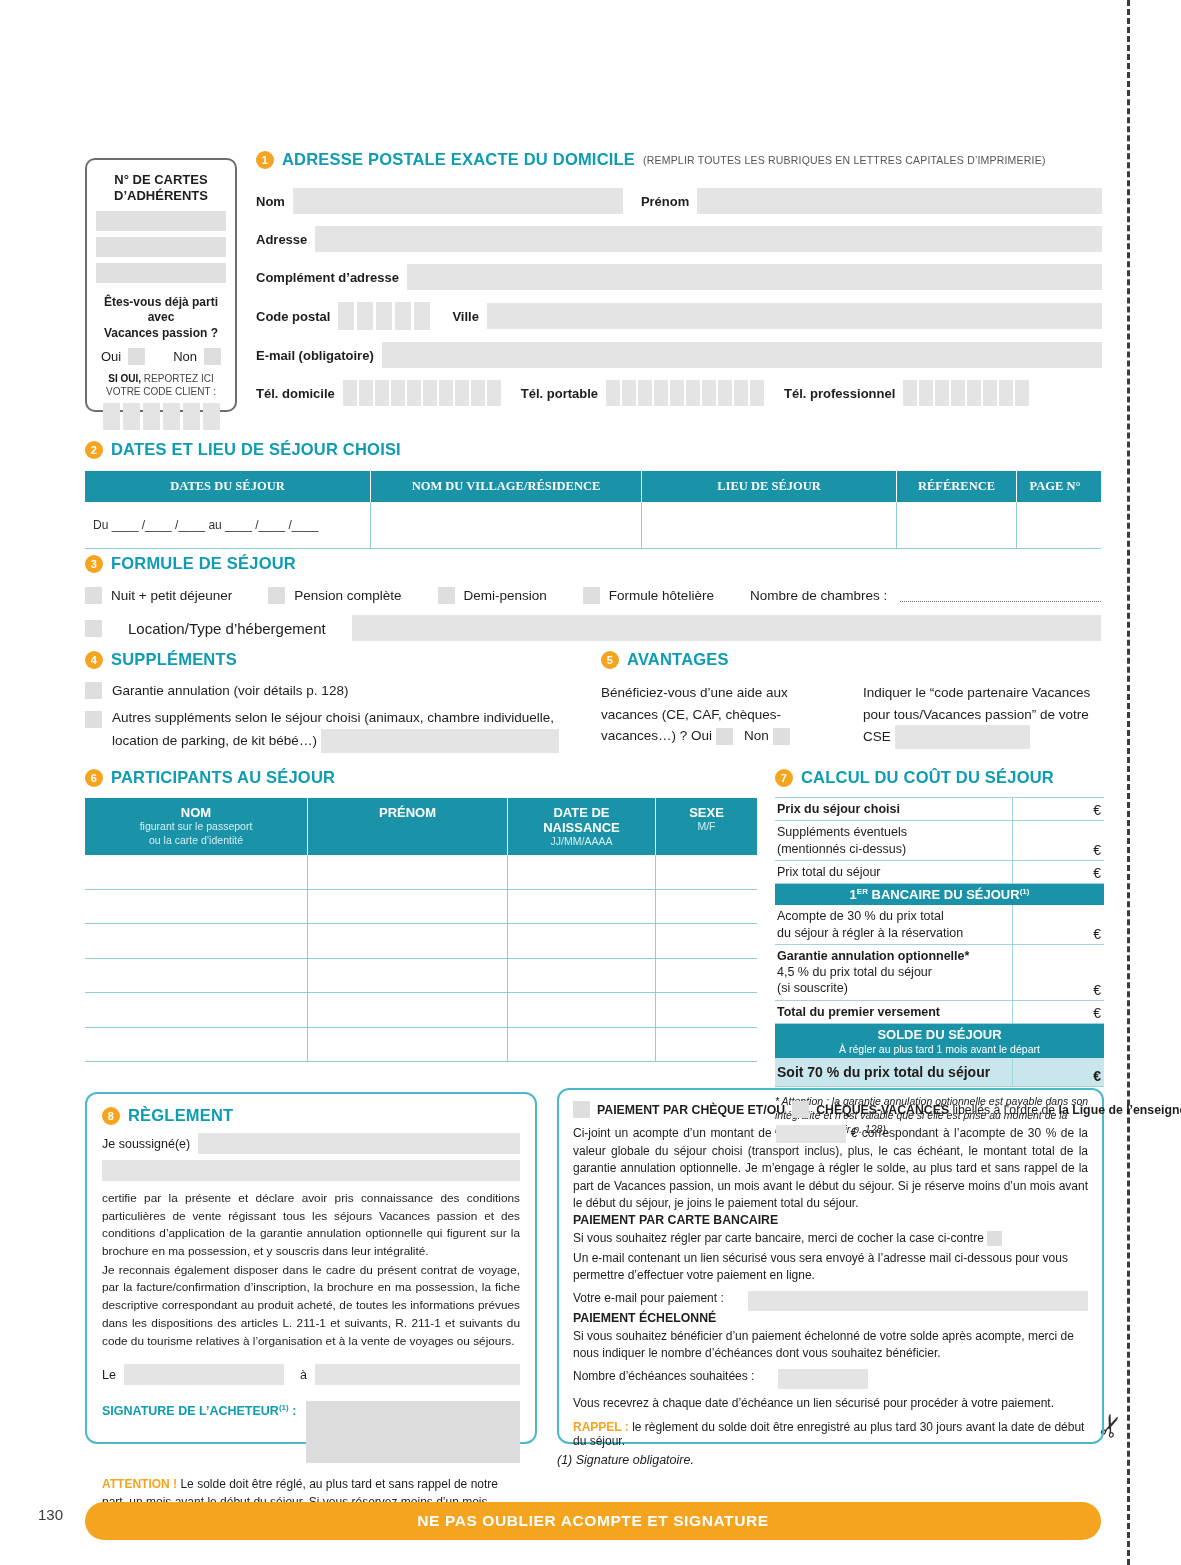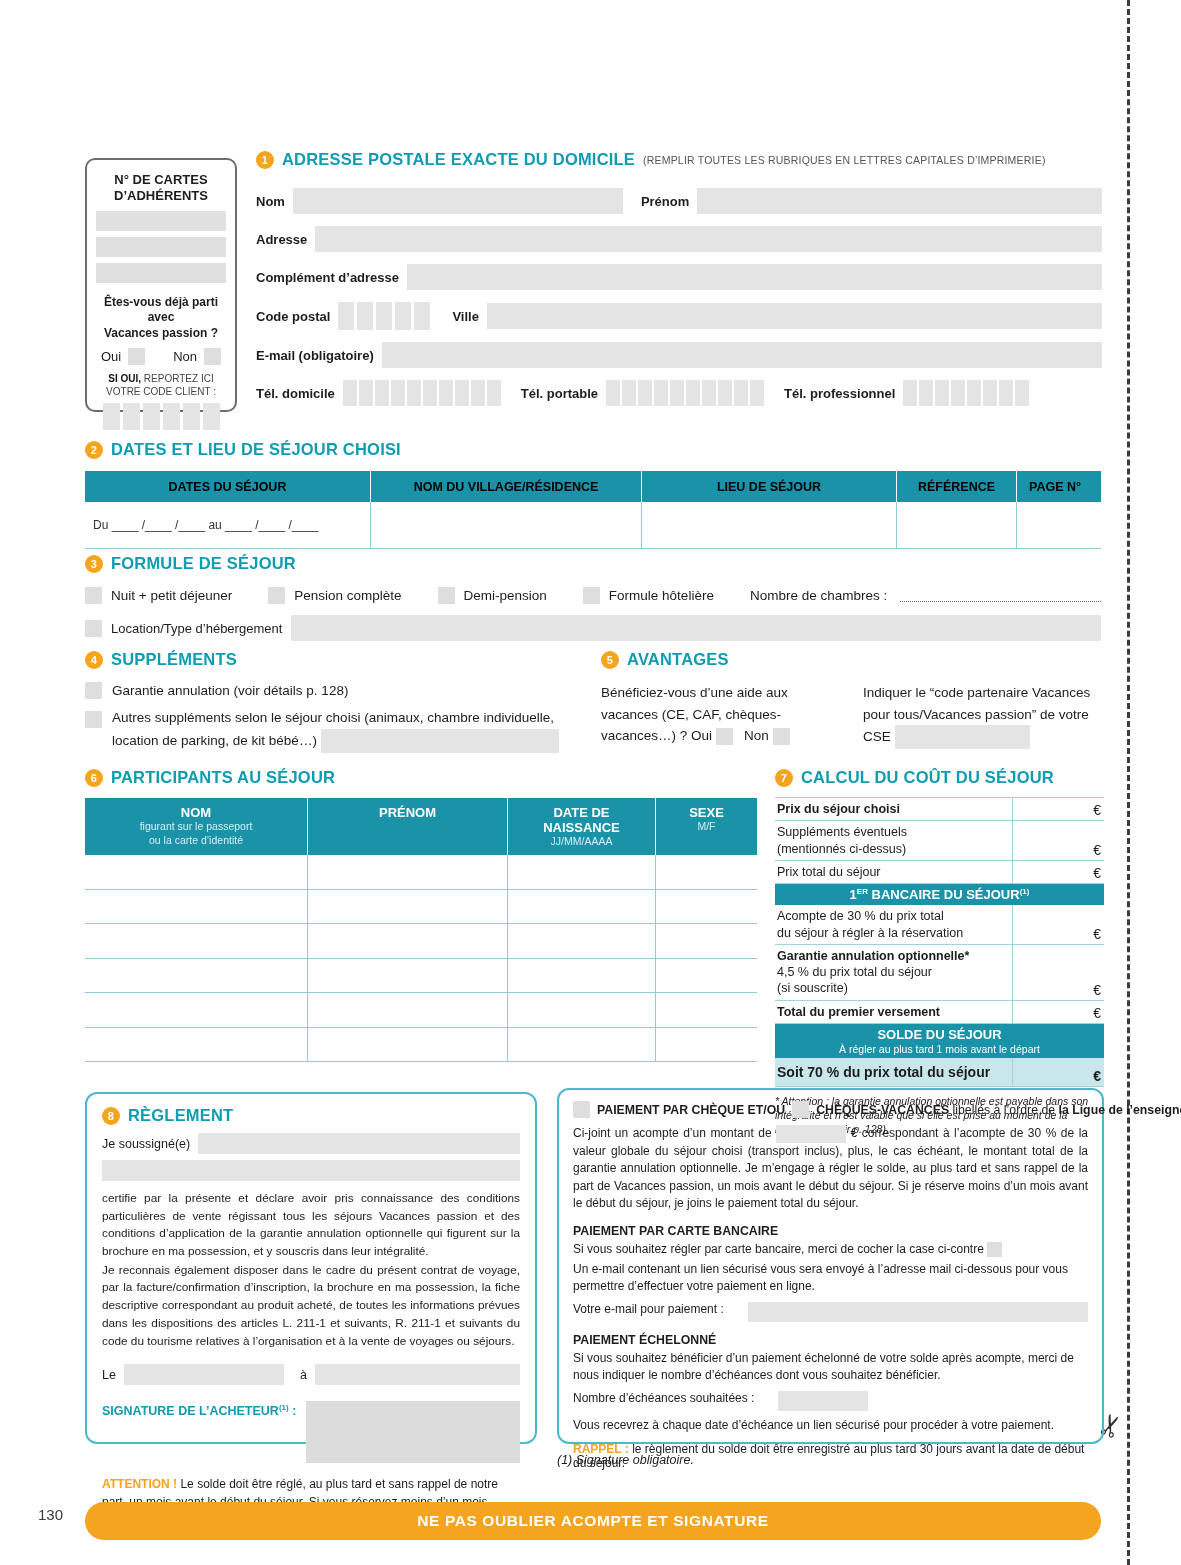--- a/index.html
+++ b/index.html
@@ -40,33 +40,33 @@
 
   
   .s1 { position:absolute; left:256px; top:150px; width:846px; }
   .f-row { display:flex; align-items:center; margin-top:12px; gap:8px; }
   .grow { flex:1; }
 
   
   .s2 { position:absolute; left:85px; top:440px; width:1016px; }
   .t2 { margin-top:12px; display:flex; flex-direction:column; }
   .t2-head { display:flex; background:#1A93A8; height:31px; }
-  .t2-head > div { color:#000000; font-weight:bold; font-size:12.5px; display:flex; align-items:center; justify-content:center; border-left:1px solid #fff; }
+  .t2-head > div { color:#ffffff; font-weight:bold; font-size:12.5px; display:flex; align-items:center; justify-content:center; border-left:1px solid #fff;font-family:Liberation Serif, serif; }
   .t2-head > div:first-child { border-left:none; }
   .t2-body { display:flex; height:47px; border-bottom:1px solid #8FCCD8; }
   .t2-body > div { border-left:1px solid #8FCCD8; display:flex; align-items:center; padding:0 8px; font-size:12px; color:#333; }
   .t2-body > div:first-child { border-left:none; }
   .c2a{width:285px;} .c2b{width:271px;} .c2c{width:255px;} .c2d{width:120px;} .c2e{width:77px;}
 
   
   .s3 { position:absolute; left:85px; top:554px; width:1016px; }
   .s3 .opts { display:flex; align-items:center; margin-top:14px; gap:9px; font-size:13.5px; }
   .s3 .gap { width:18px; }
   .dotted { flex:1; border-bottom:1.5px dotted #666; height:12px; margin-left:4px; }
-  .s3 .loc { display:flex; align-items:center; margin-top:11px; gap:9px; font-size:13px; }
+  .s3 .loc { display:flex; align-items:center; margin-top:11px; gap:26px; font-size:15px; }
 
   
   .s4 { position:absolute; left:85px; top:650px; width:508px; }
   .s4 .it1 { display:flex; align-items:center; gap:10px; margin-top:13px; font-size:13.5px; }
   .s4 .it2 { display:flex; align-items:flex-start; gap:10px; margin-top:9px; font-size:13.5px; line-height:1.55; }
   .s4 .it2 .cb { margin-top:3px; }
   .inline-input { display:inline-block; background:#E4E4E4; height:24px; vertical-align:middle; }
   .s5 { position:absolute; left:601px; top:650px; width:501px; }
   .s5 .cols { display:flex; margin-top:13px; }
   .s5 .colA { width:218px; font-size:13.5px; line-height:1.6; }
@@ -109,21 +109,21 @@
   .sig-row { display:flex; gap:10px; margin-top:16px; }
   .sig-lbl { color:#0D9CB2; font-weight:bold; font-size:12.5px; white-space:nowrap; padding-top:2px; }
   .sig-box { flex:1; height:62px; background:#DCDCDC; }
   .attn { margin-top:13px; font-size:12px; line-height:1.45; }
   .attn b { color:#F5A41F; }
 
   
   .pay { position:absolute; left:557px; top:1088px; width:547px; height:356px; border:2px solid #4BB8CC; border-radius:12px; padding:11px 14px; font-size:12px; }
   .pay .chq { display:flex; align-items:center; gap:7px; font-size:12.3px; flex-wrap:nowrap; white-space:nowrap; }
   .pay p { line-height:1.45; margin-top:7px; text-align:justify; }
-  .pay .h { font-weight:bold; margin-top:11px; font-size:12.3px; }
+  .pay .h { font-weight:bold; font-size:12.3px; }
   .pay .line { margin-top:3px; line-height:1.45; }
   .pay .email-row { display:flex; align-items:flex-start; gap:24px; margin-top:6px; }
   .pay .rappel { margin-top:8px; }
   .pay .rappel b { color:#F5A41F; }
 
   .sig-note { position:absolute; left:557px; top:1453px; font-style:italic; font-size:12.5px; }
 
   .footer-bar { position:absolute; left:85px; top:1502px; width:1016px; height:38px; background:#F5A41F; border-radius:19px; display:flex; align-items:center; justify-content:center; color:#fff; font-weight:bold; font-size:15.5px; letter-spacing:.6px; }
   .pageno { position:absolute; left:38px; top:1506px; font-size:15px; color:#3a3a3a; }
 </style>

